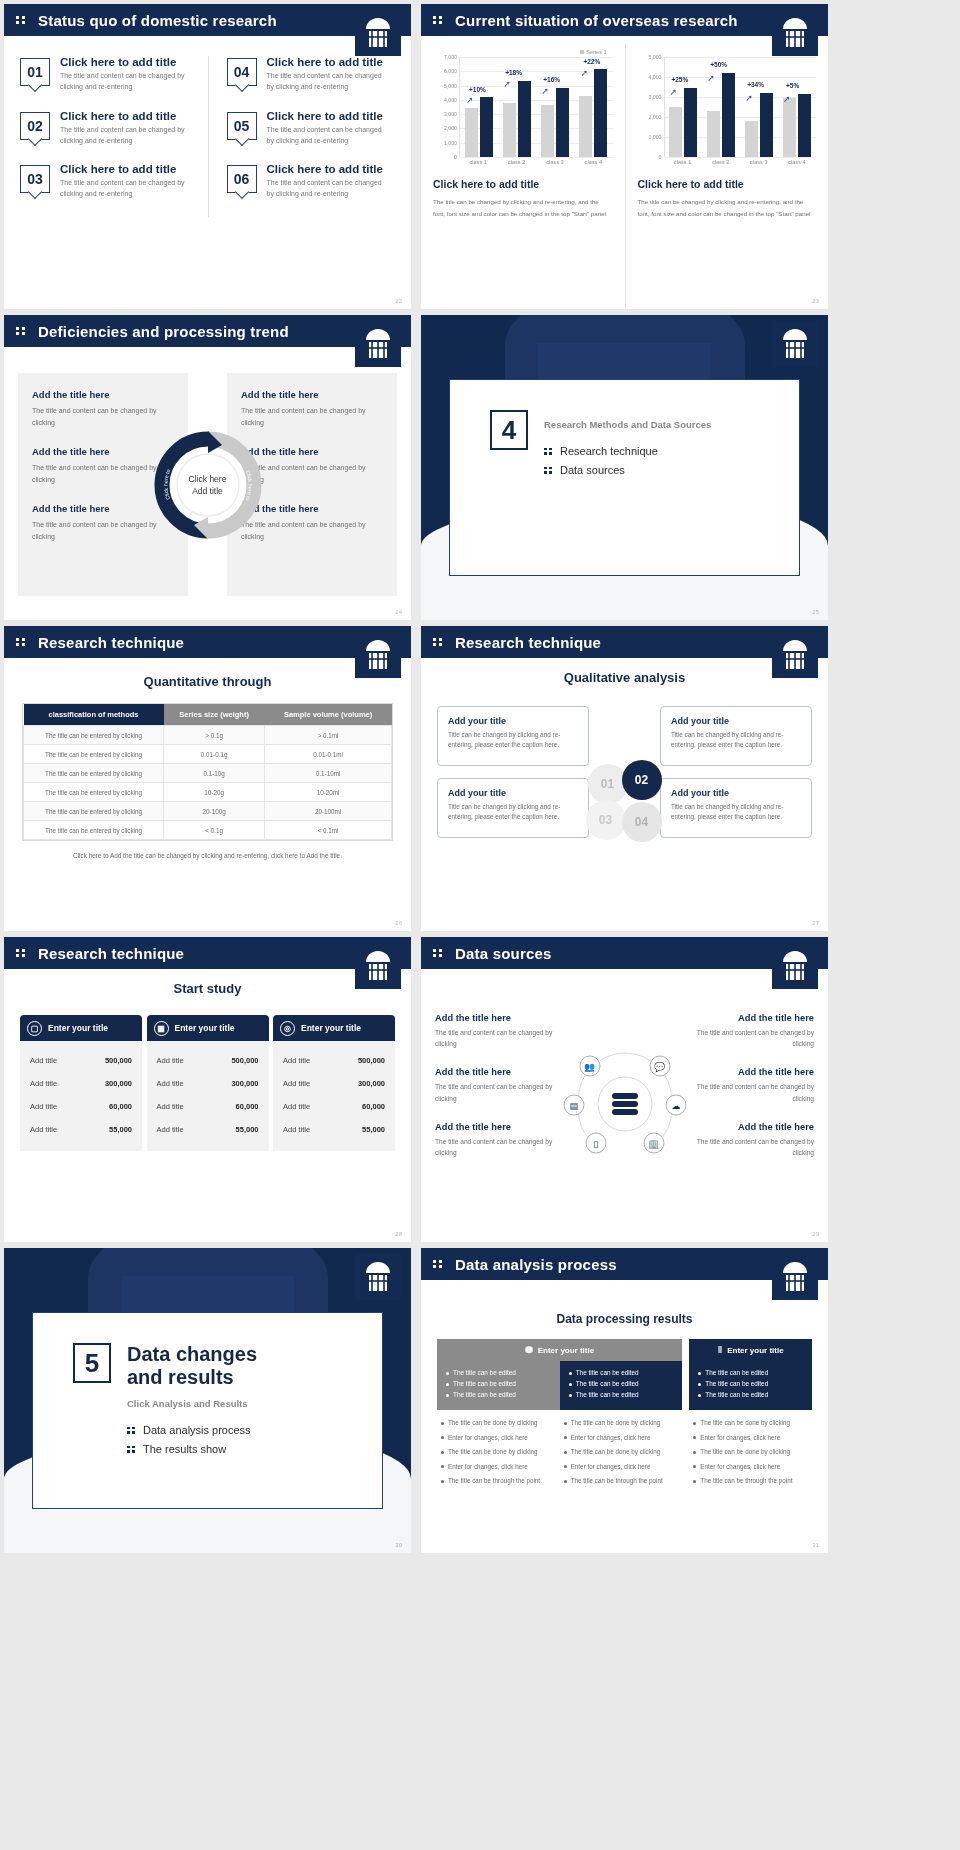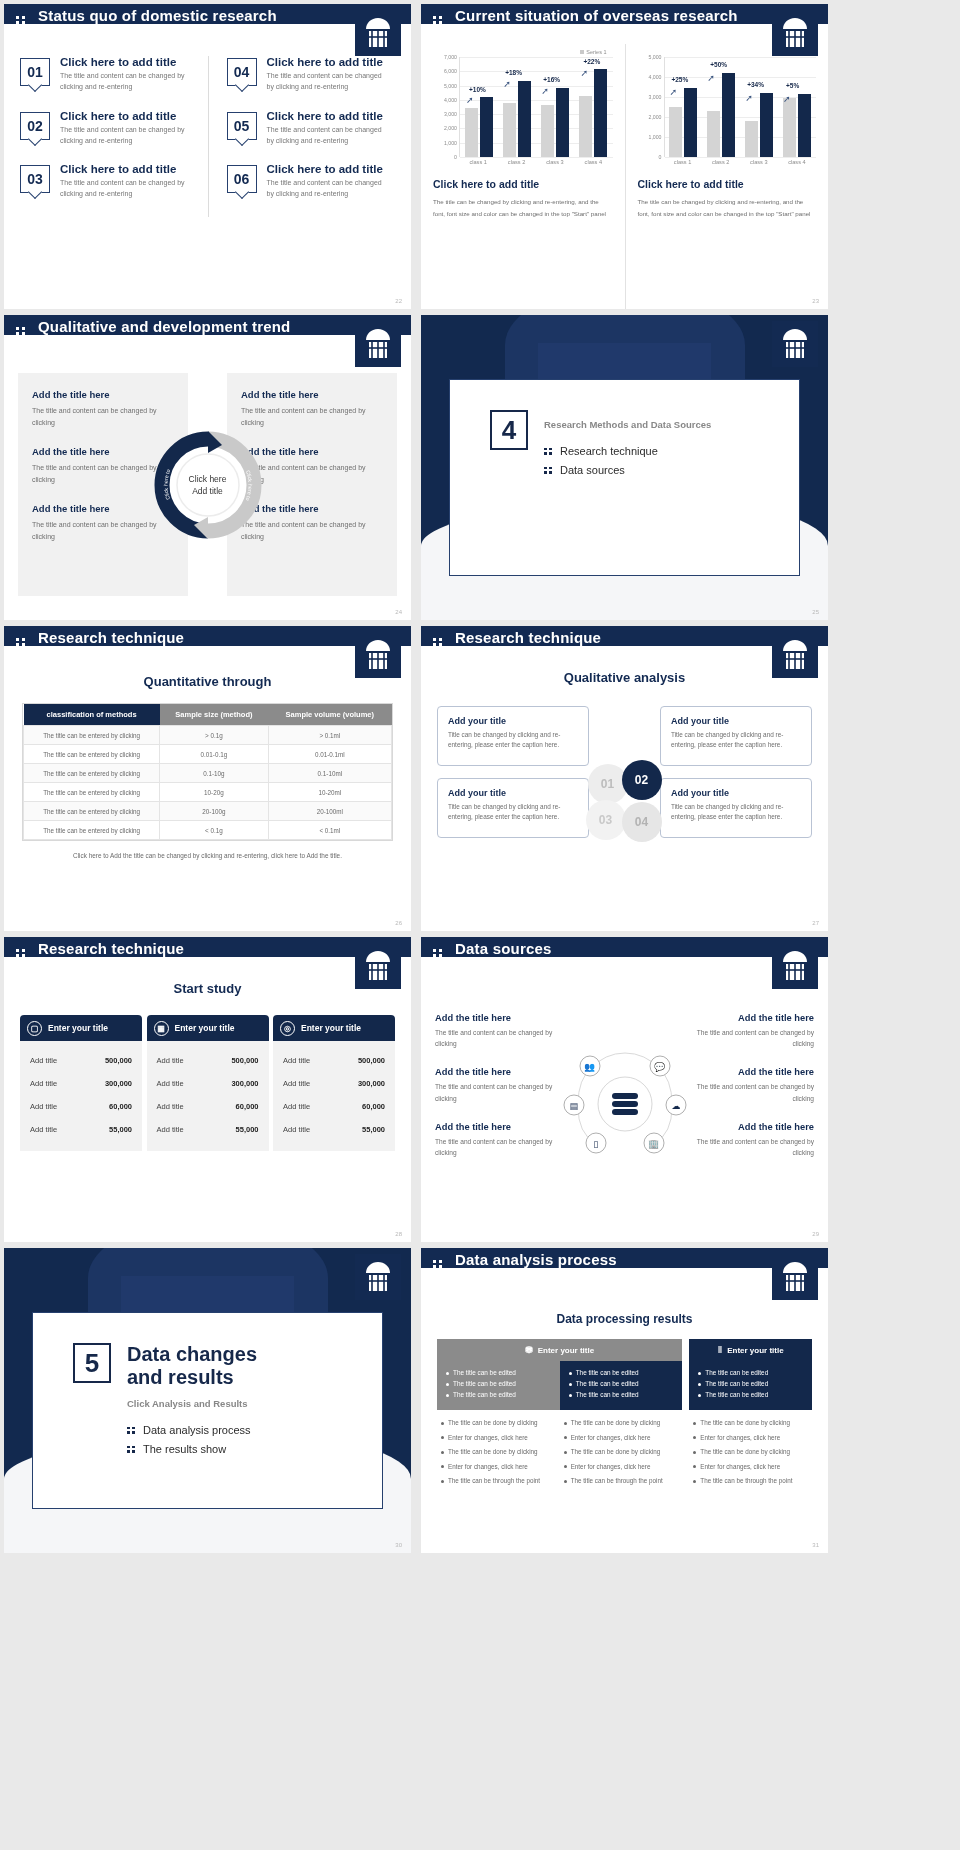--- a/index.html
+++ b/index.html
@@ -7,22 +7,22 @@
     width: 960px; height: 1850px;
     background: #e9e9e9;
     font-family: "Liberation Sans", sans-serif;
     overflow: hidden;
   }
   .deck { display: grid; grid-template-columns: 407px 407px; gap: 6px 10px;
           padding: 4px 0 0 4px; }
   .slide { width: 407px; height: 305px; background: #fff; position: relative;
            overflow: hidden; }
   
-  .hdr { position: absolute; left: 0; top: 0; width: 100%; height: 20px;
-         background: #132a52; display: flex; align-items: flex-end; }
+  .hdr { position: absolute; left: 0; top: 0; width: 100%; height: 32px;
+         background: #132a52; display: flex; align-items: center; }
   .hdr .dots { width: 14px; margin-left: 12px; display: grid;
                grid-template-columns: 4px 4px; gap: 2px; }
   .hdr .dots i { width: 3px; height: 3px; background: #fff; border-radius: 0; display:block;}
   .hdr h2 { color: #fff; font-size: 15px; font-weight: bold; margin-left: 8px;
             letter-spacing: .2px; }
   
   .logo { position: absolute; right: 10px; top: 6px; width: 46px; height: 46px;
           z-index: 5; }
   .logo svg { width: 46px; height: 46px; display: block; }
   .pnum { position: absolute; right: 9px; bottom: 5px; font-size: 6px; color: #b9b9b9; }
@@ -397,21 +397,21 @@
   </div>
 
   <div class="slide">
     <div class="hdr">
         <span class="dots">
           <i></i>
           <i></i>
           <i></i>
           <i></i>
         </span>
-      <h2>Qualitative and development trend</h2>
+      <h2>Deficiencies and processing trend</h2>
       </div>
     <div class="logo">
       <svg viewBox="0 0 46 46">
           <rect width="46" height="46" fill="#132a52"></rect>
       <path d="M23 8c-7 0-12 5-12 11h24c0-6-5-11-12-11z" fill="#fff"></path>
       <rect x="14" y="21" width="18" height="16" fill="#fff"></rect>
       <path d="M17 21v16M23 21v16M29 21v16" stroke="#132a52" stroke-width="1.6"></path>
       <path d="M14 27h18" stroke="#132a52" stroke-width="1.6"></path>
         </svg>
     </div>
@@ -532,21 +532,21 @@
       <path d="M17 21v16M23 21v16M29 21v16" stroke="#132a52" stroke-width="1.6"></path>
       <path d="M14 27h18" stroke="#132a52" stroke-width="1.6"></path>
         </svg>
     </div>
     <div class="ctitle">Quantitative through</div>
     <div class="tbl">
       <table>
         <thead>
             <tr>
           <th class="c1">classification of methods</th>
-          <th class="c2">Sample size (method)</th>
+          <th class="c2">Series size (weight)</th>
           <th class="c3">Sample volume (volume)</th>
         </tr>
           </thead>
         <tbody>
           <tr>
               <td>The title can be entered by clicking</td>
               <td>&gt; 0.1g</td>
               <td>&gt; 0.1ml</td>
             </tr>
           <tr>

